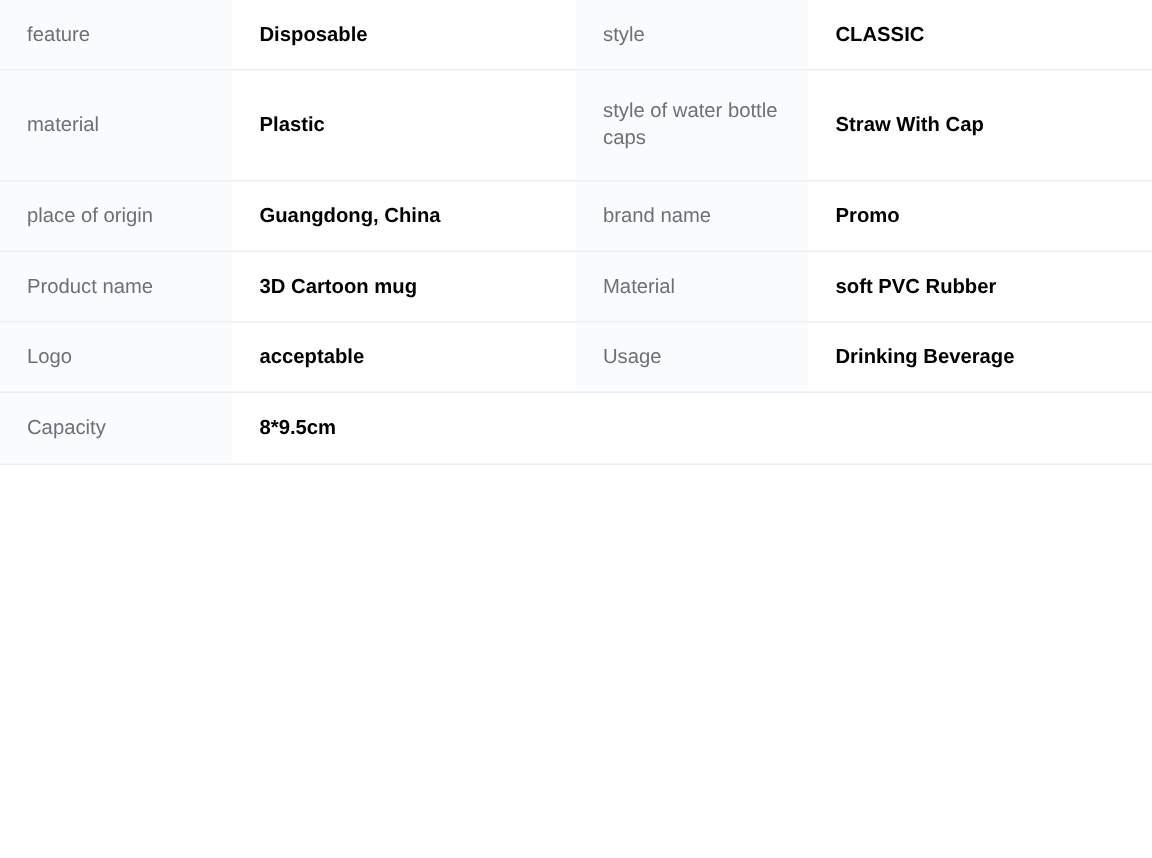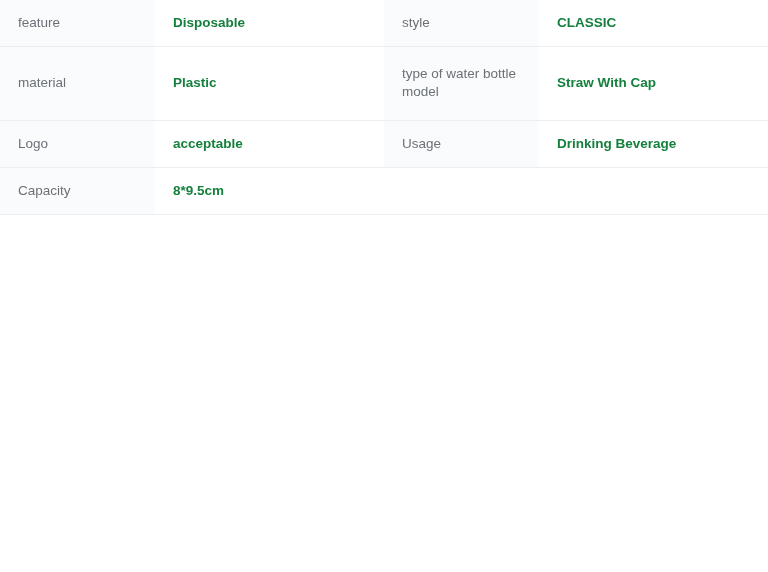--- a/index.html
+++ b/index.html
@@ -29,21 +29,21 @@
     line-height: 1.35;
     height: 20px;
     box-sizing: border-box;
   }
   .k {
     color: #6b7177;
     font-weight: 400;
     background: #fafbfc;
   }
   .v {
-    color: #15803d;
+    color: #000000;
     font-weight: 700;
     background: #ffffff;
   }
   col.c1 { width: 155px; }
   col.c2 { width: 229px; }
   col.c3 { width: 155px; }
   col.c4 { width: 229px; }
   .row-tall td { padding-top: 18px; padding-bottom: 18px; }
   .empty { background: #ffffff; }
 </style>
@@ -60,22 +60,34 @@
   <tbody>
     <tr>
       <td class="k">feature</td>
       <td class="v">Disposable</td>
       <td class="k">style</td>
       <td class="v">CLASSIC</td>
     </tr>
     <tr class="row-tall">
       <td class="k">material</td>
       <td class="v">Plastic</td>
-      <td class="k">type of water bottle model</td>
+      <td class="k">style of water bottle caps</td>
       <td class="v">Straw With Cap</td>
+    </tr>
+    <tr>
+      <td class="k">place of origin</td>
+      <td class="v">Guangdong, China</td>
+      <td class="k">brand name</td>
+      <td class="v">Promo</td>
+    </tr>
+    <tr>
+      <td class="k">Product name</td>
+      <td class="v">3D Cartoon mug</td>
+      <td class="k">Material</td>
+      <td class="v">soft PVC Rubber</td>
     </tr>
     <tr>
       <td class="k">Logo</td>
       <td class="v">acceptable</td>
       <td class="k">Usage</td>
       <td class="v">Drinking Beverage</td>
     </tr>
     <tr>
       <td class="k">Capacity</td>
       <td class="v">8*9.5cm</td>

